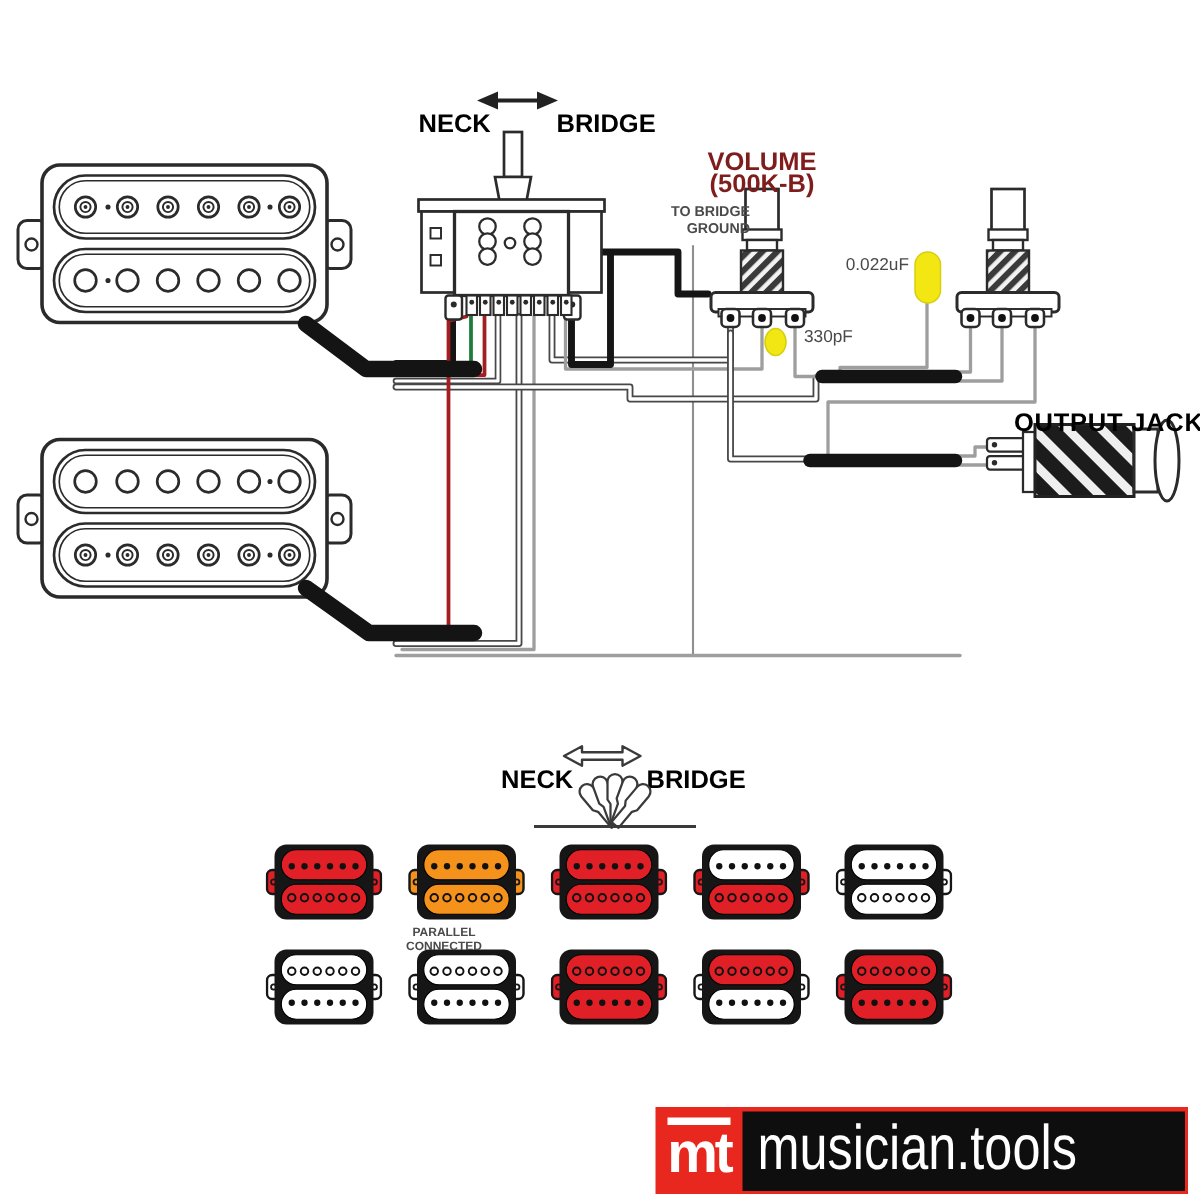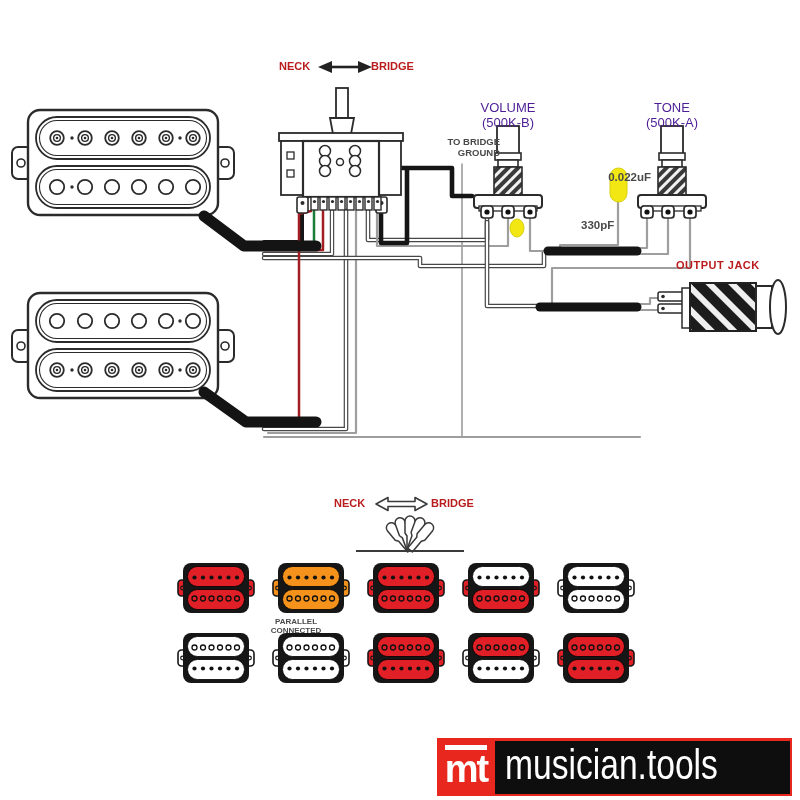--- a/index.html
+++ b/index.html
@@ -2,24 +2,24 @@
 <html><head>
 <meta charset="utf-8">
 <style>
   html,body{margin:0;padding:0;}
   body{width:800px;height:800px;background:#fff;position:relative;overflow:hidden;
        font-family:"Liberation Sans", sans-serif;}
   .stage{position:absolute;left:0;top:0;width:800px;height:800px;}
   svg{display:block;}
   .abs{position:absolute;}
   .lbl{position:absolute;color:#3d3d3d;font-family:"Liberation Sans",sans-serif;white-space:nowrap;}
-  .lbl-12{font-size:11px;font-weight:bold;color:#b91c1c;}
-  .lbl-11{font-size:11.5px;font-weight:bold;color:#4a4a4a;margin-left:45px;}
+  .lbl-12{font-size:17px;font-weight:bold;color:#000000;margin-top:13px;}
+  .lbl-11{font-size:11.5px;font-weight:normal;color:#4a4a4a;}
   .lbl-sm{font-size:9.5px;line-height:10.5px;font-weight:bold;color:#4a4a4a;text-align:right;}
-  .pot-label{width:104px;text-align:center;font-size:13px;line-height:14.5px;font-weight:normal;color:#4c1d95;}
+  .pot-label{width:104px;text-align:center;font-size:17px;line-height:14.5px;font-weight:bold;color:#7f1d1d;}
   .note-sm{width:82px;text-align:center;font-size:8px;line-height:9px;font-weight:bold;color:#4a4a4a;}
   
   .sel-row{position:absolute;left:177px;display:flex;gap:17px;}
   .sel-cell{width:78px;height:52px;}
   
   .logo{position:absolute;left:437px;top:738px;width:355px;height:58px;background:#e8281e;}
   .logo-black{position:absolute;left:58px;top:2.5px;right:2.5px;bottom:2.5px;background:#0e0e0e;}
   .logo-mt{position:absolute;left:0;top:0;width:58px;height:58px;color:#fff;}
   .logo-mt-text{position:absolute;left:50%;top:9px;transform:translateX(-50%);
       font-size:38px;font-weight:bold;letter-spacing:-2px;line-height:44px;color:#fff;}
@@ -251,24 +251,20 @@
     </g>
   </svg>
 
   <span class="lbl lbl-12" style="left:279px;top:60px">NECK</span>
   <span class="lbl lbl-12" style="left:371px;top:60px">BRIDGE</span>
 
   <div class="lbl pot-label" style="left:456px;top:101px">
     <div>VOLUME</div>
     <div>(500K-B)</div>
   </div>
-  <div class="lbl pot-label" style="left:620px;top:101px">
-    <div>TONE</div>
-    <div>(500K-A)</div>
-  </div>
   <div class="lbl lbl-sm" style="left:424px;top:137px;width:76px">
     <div>TO BRIDGE</div>
     <div>GROUND</div>
   </div>
   <span class="lbl lbl-11" style="left:544px;top:171px;width:62px;text-align:right">0.022uF</span>
   <span class="lbl lbl-11" style="left:536px;top:219px">330pF</span>
   <span class="lbl lbl-12" style="left:676px;top:259px;letter-spacing:0.5px">OUTPUT JACK</span>
 
   <span class="lbl lbl-12" style="left:334px;top:497px">NECK</span>
   <span class="lbl lbl-12" style="left:431px;top:497px">BRIDGE</span>

